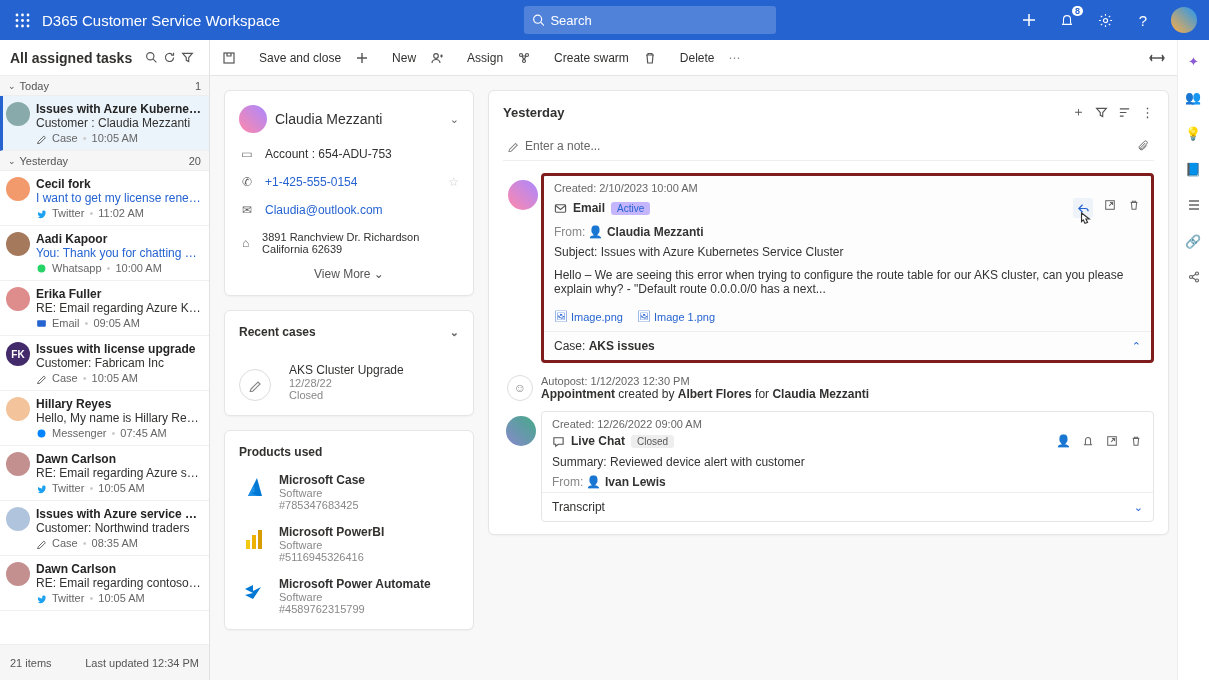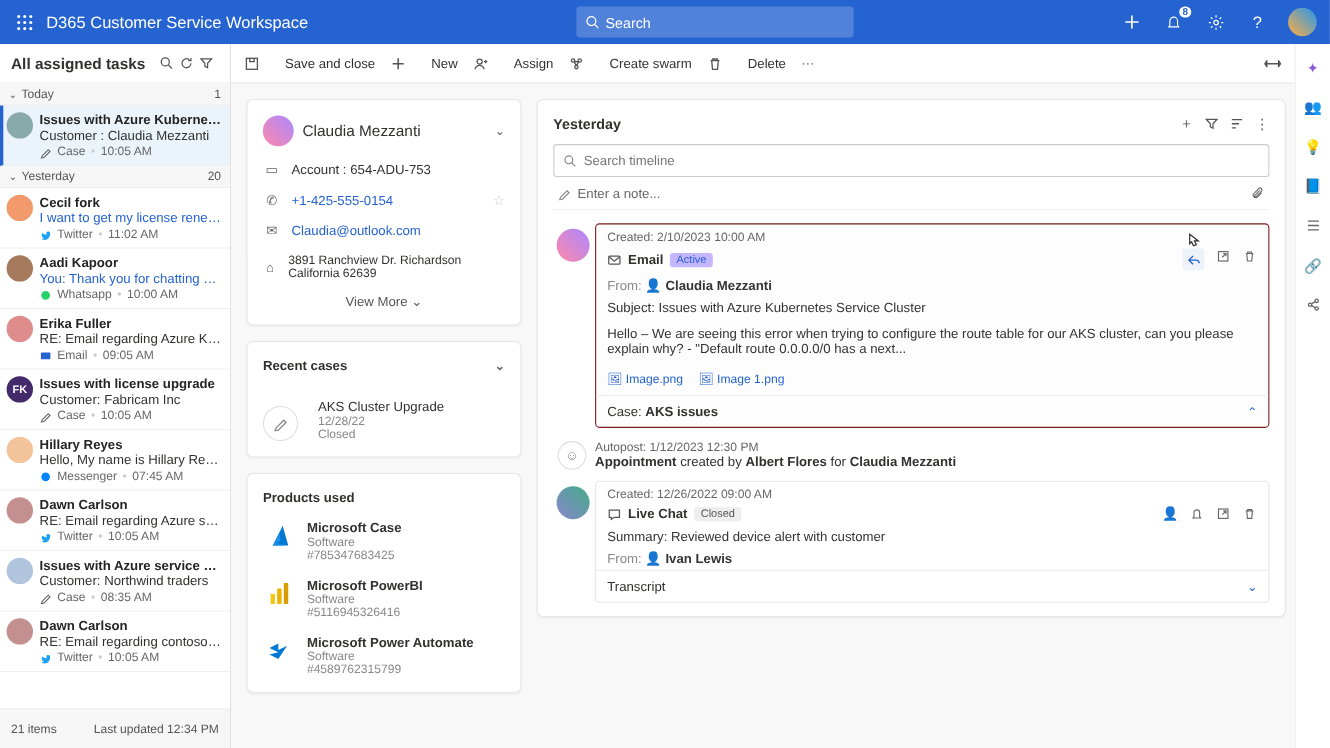--- a/index.html
+++ b/index.html
@@ -69,21 +69,21 @@
 .pbody .p3{font-size:11px;color:#888}
 .timeline-card{padding:12px 14px}
 .timeline-hdr{display:flex;align-items:center;margin-bottom:10px}
 .timeline-hdr .tt{font-size:13px;font-weight:600;flex:1}
 .timeline-hdr .tico{margin-left:10px;cursor:pointer;color:#555;font-size:13px}
 .tl-search{border:1px solid #ccc;border-radius:3px;height:30px;display:flex;align-items:center;padding:0 8px;gap:6px}
 .tl-search input{border:none;outline:none;width:100%;font-size:12px}
 .tl-note{border-bottom:1px solid #eee;height:30px;display:flex;align-items:center;padding:0 4px;gap:6px;color:#666;font-size:12px}
 .tl-note .clip{margin-left:auto}
 .tl-item{border:1px solid #e5e5e5;border-radius:4px;margin-top:12px;position:relative}
-.tl-item.hover{border:1px solid #7f1d1d;background:#fdfdfd}
+.tl-item.hover{border:3px solid #7f1d1d;background:#fdfdfd}
 .tl-av{width:30px;height:30px;border-radius:50%;position:absolute;left:-36px;top:4px;background:linear-gradient(45deg,#f8a,#a8f)}
 .tl-created{font-size:11px;color:#666;padding:6px 10px 0}
 .tl-typ{display:flex;align-items:center;gap:6px;padding:4px 10px;font-size:12px}
 .tl-typ .badge-status{font-size:10px;padding:1px 6px;border-radius:3px;background:#c4b5fd;color:#2563d1}
 .tl-typ .badge-closed{font-size:10px;padding:1px 6px;border-radius:3px;background:#eee;color:#555}
 .tl-typ .actions{margin-left:auto;display:flex;gap:10px;color:#666}
 .tl-typ .actions .aico{cursor:pointer;width:14px;height:14px;display:flex;align-items:center;justify-content:center}
 .tl-typ .actions .aico.hl{background:#edf3f8;border-radius:3px;padding:3px;width:20px;height:20px}
 .tl-from{font-size:12px;padding:3px 10px;color:#333}
 .tl-from .gray{color:#888}
@@ -493,27 +493,20 @@
                     <path d="M2 3h12l-4.5 5v5l-3-1.5V8z"></path>
                   </svg>
                 </div>
               <div class="tico">
                   <svg width="13" height="13" viewBox="0 0 14 14" stroke="#555" stroke-width="1.3">
                     <path d="M2 3h10M2 7h7M2 11h4"></path>
                   </svg>
                 </div>
               <div class="tico">⋮</div>
             </div>
-            <div class="tl-search">
-              <svg width="13" height="13" viewBox="0 0 16 16" fill="none" stroke="#888" stroke-width="1.4">
-                  <circle cx="6.5" cy="6.5" r="4.5"></circle>
-                  <path d="M10 10l4 4"></path>
-                </svg>
-              <input placeholder="Search timeline" style="">
-            </div>
             <div class="tl-note">
               <svg width="12" height="12" viewBox="0 0 14 14" fill="none" stroke="#888" stroke-width="1.2">
                   <path d="M3 11l7-7 2 2-7 7-3 1z"></path>
                 </svg>
               <span>Enter a note...</span>
               <span class="clip">
                 <svg width="13" height="13" viewBox="0 0 16 16" fill="none" stroke="#666" stroke-width="1.2">
                     <path d="M12 8l-5 5a3 3 0 01-4-4l6-6a2 2 0 013 3l-6 6a1 1 0 01-1.4-1.4L10 5"></path>
                   </svg>
               </span>

